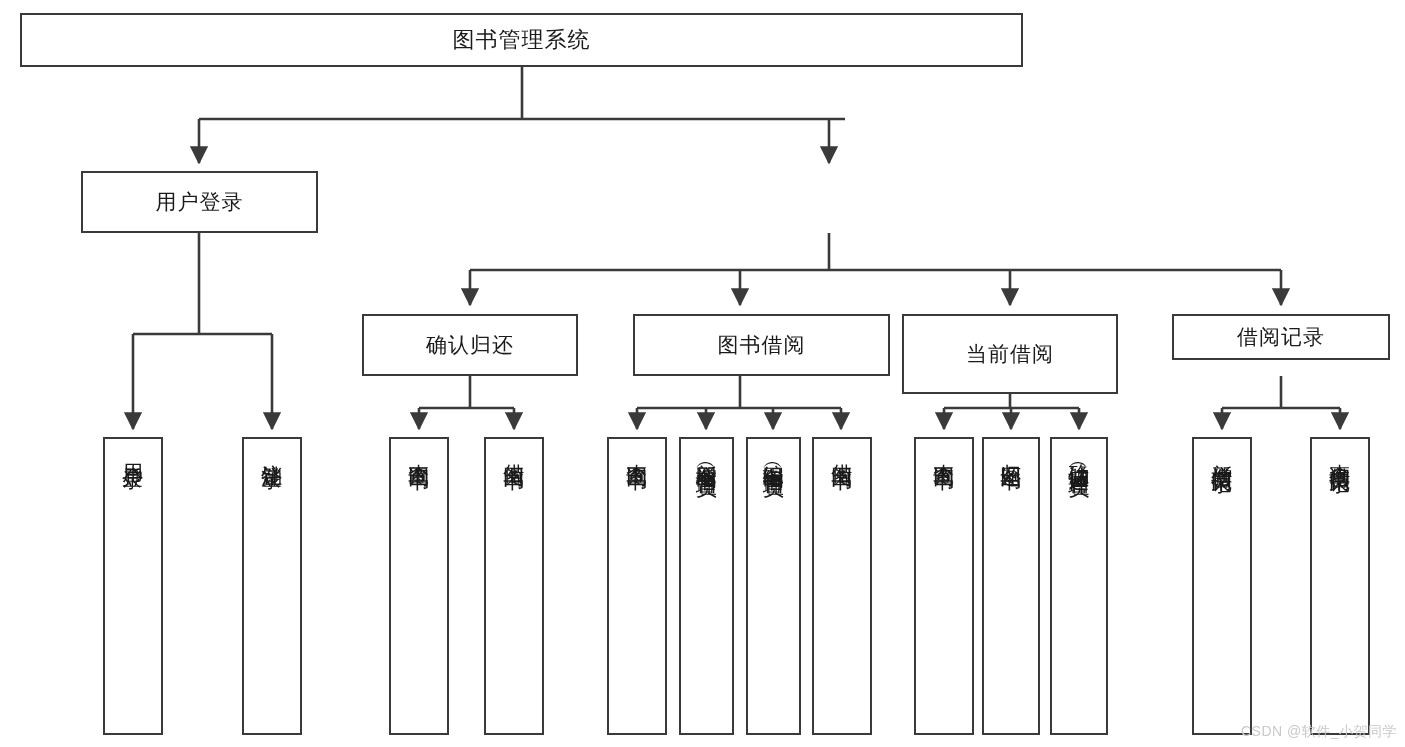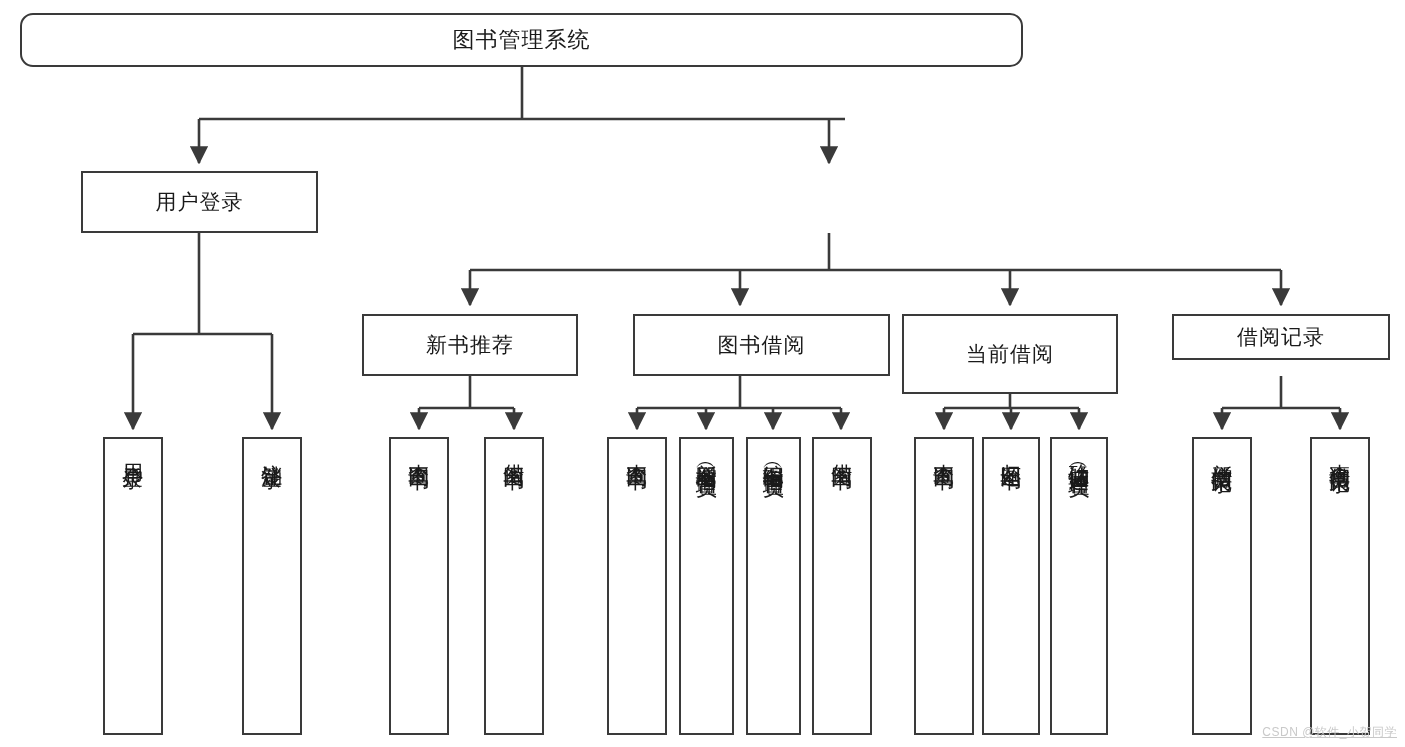--- a/index.html
+++ b/index.html
@@ -55,26 +55,25 @@
     font-size: 21px;
     line-height: 1.12;
     letter-spacing: 2px;
     white-space: nowrap;
     color: #1a1a1a;
   }
   .watermark {
     position: absolute;
     right: 8px;
     bottom: 6px;
-    font-size: 12px;
+    font-size: 14px;
     color: #c9c9c9;
     letter-spacing: 0.5px;
     z-index: 5;
     white-space: nowrap;
-    text-decoration: underline;
   }
 </style>
 </head>
 <body>
 
 <div id="canvas">
 
   <svg id="edges" viewBox="0 0 1405 747" xmlns="http://www.w3.org/2000/svg">
     <defs>
       <marker id="arrow" viewBox="0 0 10 10" refX="9.2" refY="5" markerWidth="7" markerHeight="7" orient="auto-start-reverse">
@@ -118,25 +117,25 @@
       <path d="M 1011 408 L 1011 429" marker-end="url(#arrow)"></path>
       <path d="M 1079 408 L 1079 429" marker-end="url(#arrow)"></path>
 
       <path d="M 1281 376 L 1281 408"></path>
       <path d="M 1222 408 L 1340 408"></path>
       <path d="M 1222 408 L 1222 429" marker-end="url(#arrow)"></path>
       <path d="M 1340 408 L 1340 429" marker-end="url(#arrow)"></path>
     </g>
   </svg>
 
-  <div class="node h-label root-node" style="left:20px; top:13px; width:1003px; height:54px;border-radius:13px;">图书管理系统</div>
+  <div class="node h-label root-node" style="left:20px; top:13px; width:1003px; height:54px;">图书管理系统</div>
 
   <div class="node h-label" style="left:81px; top:171px; width:237px; height:62px;">用户登录</div>
 
-  <div class="node h-label" style="left:362px; top:314px; width:216px; height:62px;">新书推荐</div>
+  <div class="node h-label" style="left:362px; top:314px; width:216px; height:62px;">确认归还</div>
   <div class="node h-label" style="left:633px; top:314px; width:257px; height:62px;">图书借阅</div>
   <div class="node h-label" style="left:902px; top:314px; width:216px; height:80px;">当前借阅</div>
   <div class="node h-label" style="left:1172px; top:314px; width:218px; height:46px;">借阅记录</div>
 
   <div class="node v-node" style="left:103px; top:437px; width:60px; height:298px;">
     <span class="vtext">用户登录</span>
   </div>
   <div class="node v-node" style="left:242px; top:437px; width:60px; height:298px;">
     <span class="vtext">注销登录</span>
   </div>

